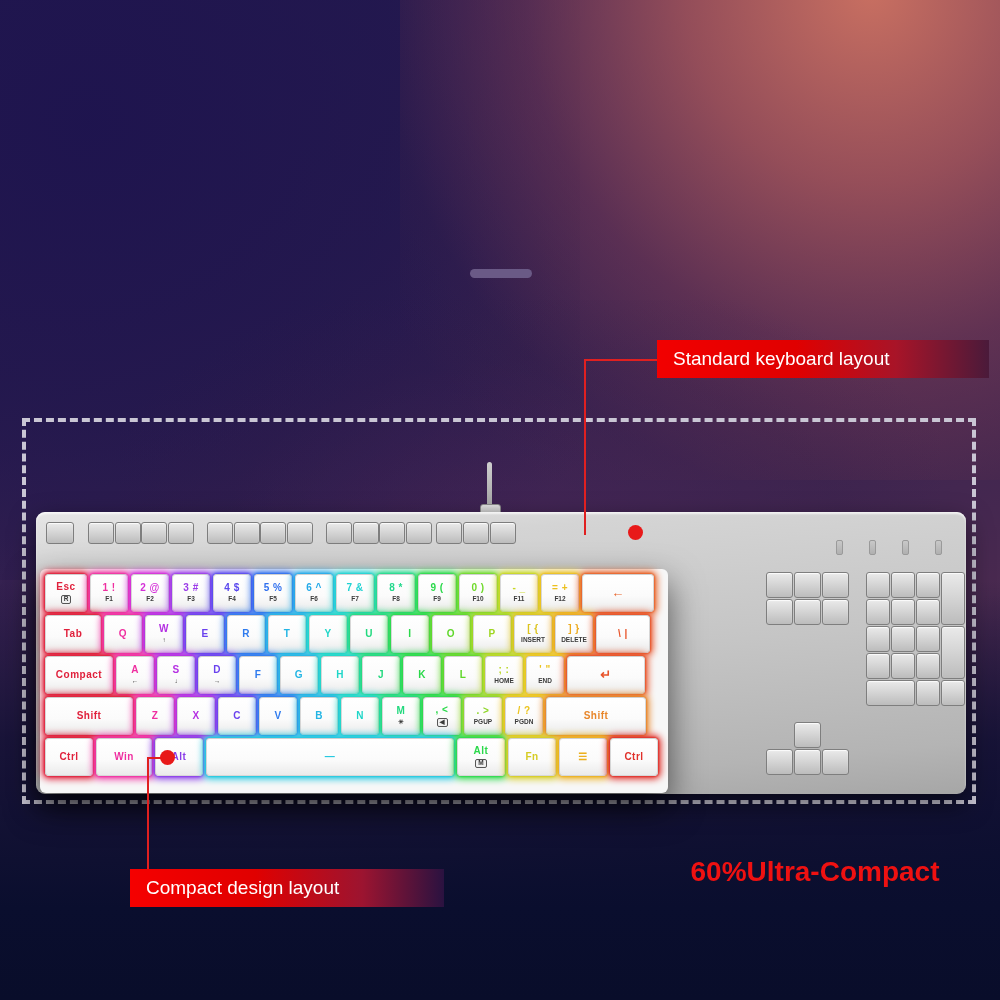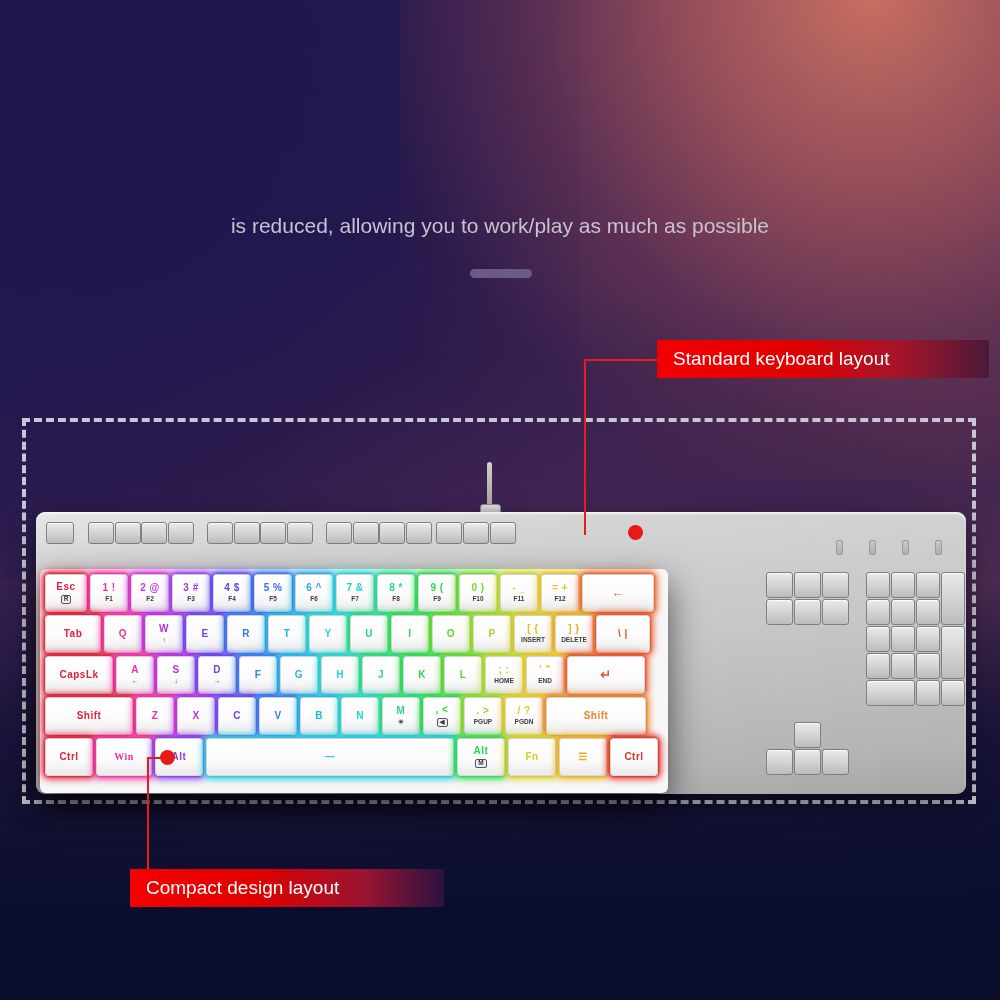--- a/index.html
+++ b/index.html
@@ -94,21 +94,20 @@
 <div id="stage">
 
   <div class="bg-base"></div>
   <div class="bg-glow-navy"></div>
   <div class="bg-glow-red"></div>
   <div class="bg-mid-purple"></div>
   <div class="bg-bottom"></div>
 
   <div class="subtitle">
     <br>
-    <span>is reduced, allowing you to work/play as much as possible</span>
   </div>
   <div class="divider"></div>
 
   <div class="dashed"></div>
 
   <div class="cable"></div>
   <div class="cable-plug"></div>
   <div class="fullkb">
     <div class="fullkb-inner" id="fullkb-inner">
         <div class="gkey" style="left: 10px; top: 10px; width: 26px; height: 20px;"></div>
@@ -262,21 +261,21 @@
           <div class="key" style="width: 38px; box-shadow: rgb(236, 170, 30) 0px 0px 7px 3px, rgb(236, 170, 30) 0px 0px 2px 1px;">
             <span class="kmain" style="color: rgb(236, 170, 30);">] }</span>
             <span class="ksub">DELETE</span>
           </div>
           <div class="key" style="width: 54px; box-shadow: rgb(232, 84, 42) 0px 0px 7px 3px, rgb(232, 84, 42) 0px 0px 2px 1px;">
             <span class="kmain" style="color: rgb(232, 84, 42);">\ |</span>
           </div>
         </div>
         <div class="krow">
           <div class="key" style="width: 68px; box-shadow: rgb(224, 33, 60) 0px 0px 7px 3px, rgb(224, 33, 60) 0px 0px 2px 1px;">
-            <span class="kmain" style="color: rgb(224, 33, 60);">CapsLk</span>
+            <span class="kmain" style="color: rgb(224, 33, 60);">Compact</span>
           </div>
           <div class="key" style="width: 38px; box-shadow: rgb(239, 47, 160) 0px 0px 7px 3px, rgb(239, 47, 160) 0px 0px 2px 1px;">
             <span class="kmain" style="color: rgb(239, 47, 160);">A</span>
             <span class="ksub">←</span>
           </div>
           <div class="key" style="width: 38px; box-shadow: rgb(180, 47, 226) 0px 0px 7px 3px, rgb(180, 47, 226) 0px 0px 2px 1px;">
             <span class="kmain" style="color: rgb(180, 47, 226);">S</span>
             <span class="ksub">↓</span>
           </div>
           <div class="key" style="width: 38px; box-shadow: rgb(106, 66, 238) 0px 0px 7px 3px, rgb(106, 66, 238) 0px 0px 2px 1px;">
@@ -352,21 +351,21 @@
             <span class="ksub">PGDN</span>
           </div>
           <div class="key" style="width: 100px; box-shadow: rgb(232, 134, 42) 0px 0px 7px 3px, rgb(232, 134, 42) 0px 0px 2px 1px;">
             <span class="kmain" style="color: rgb(232, 134, 42);">Shift</span>
           </div>
         </div>
         <div class="krow">
           <div class="key" style="width: 48px; box-shadow: rgb(224, 33, 60) 0px 0px 7px 3px, rgb(224, 33, 60) 0px 0px 2px 1px;">
             <span class="kmain" style="color: rgb(224, 33, 60);">Ctrl</span>
           </div>
-          <div class="key" style="width: 56px; box-shadow: rgb(239, 47, 160) 0px 0px 7px 3px, rgb(239, 47, 160) 0px 0px 2px 1px; font-family: Liberation Serif, serif;">
+          <div class="key" style="width: 56px; box-shadow: rgb(239, 47, 160) 0px 0px 7px 3px, rgb(239, 47, 160) 0px 0px 2px 1px;">
             <span class="kmain" style="color: rgb(239, 47, 160);">Win</span>
           </div>
           <div class="key" style="width: 48px; box-shadow: rgb(138, 60, 232) 0px 0px 7px 3px, rgb(138, 60, 232) 0px 0px 2px 1px;">
             <span class="kmain" style="color: rgb(138, 60, 232);">Alt</span>
           </div>
           <div class="key" style="width: 248px; box-shadow: rgb(34, 200, 224) 0px 0px 7px 3px, rgb(34, 200, 224) 0px 0px 2px 1px;">
             <span class="kmain" style="color: rgb(34, 200, 224);">—</span>
           </div>
           <div class="key" style="width: 48px; box-shadow: rgb(42, 217, 74) 0px 0px 7px 3px, rgb(42, 217, 74) 0px 0px 2px 1px;">
             <span class="kmain" style="color: rgb(42, 217, 74);">Alt</span>
@@ -388,14 +387,15 @@
   <div class="leader ld-std-h"></div>
   <div class="leader ld-std-v"></div>
   <div class="dot dot-std"></div>
   <div class="leader ld-cmp-v"></div>
   <div class="leader ld-cmp-h"></div>
   <div class="leader ld-cmp-h2"></div>
   <div class="dot dot-cmp"></div>
 
   <div class="tag tag-std">Standard keyboard layout</div>
   <div class="tag tag-compact">Compact design layout</div>
+  <div class="ultra">60%Ultra-Compact</div>
 
 </div>
 
 </body></html>

